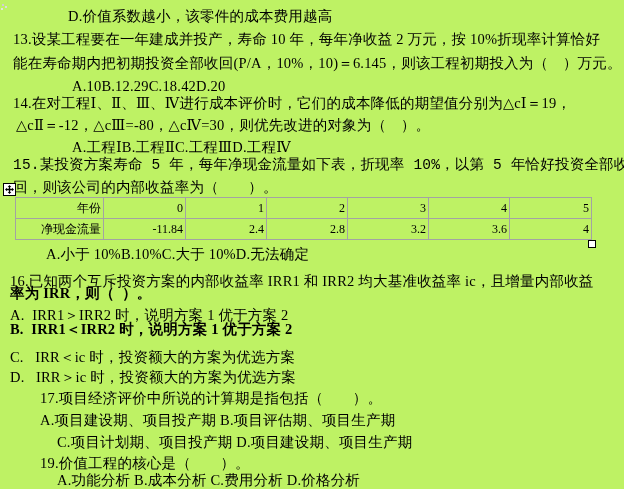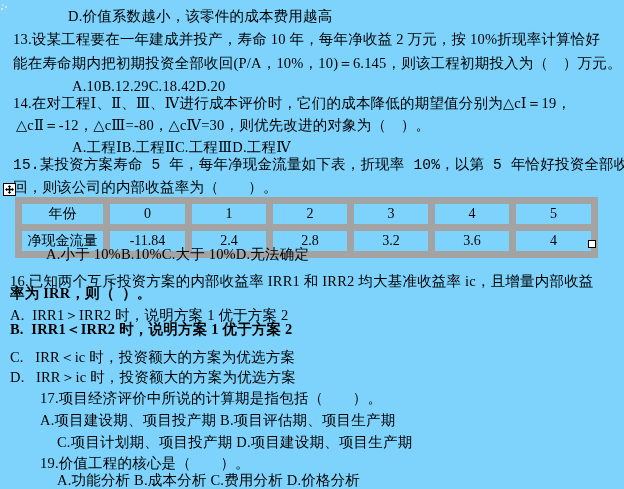--- a/index.html
+++ b/index.html
@@ -4,21 +4,21 @@
 <style>
   html, body {
     margin: 0;
     padding: 0;
     background: #ffffff;
   }
   .page {
     position: relative;
     width: 624px;
     height: 489px;
-    background: #7dd3fc;
+    background: #bef264;
     color: #000000;
     font-family: "Liberation Serif", "DejaVu Serif", serif;
     overflow: hidden;
   }
   .line {
     position: absolute;
     font-size: 14.5px;
     line-height: 16px;
     white-space: pre;
     color: #000000;
@@ -55,26 +55,26 @@
   .cash-table {
     position: absolute;
     left: 15px;
     top: 197px;
     width: 576px;
     border-collapse: collapse;
     table-layout: fixed;
     border: 1.5px solid #000000;
   }
   .cash-table td {
-    border: 7px solid #a3a3a3;
+    border: 1px solid #a3a3a3;
     height: 20px;
     padding: 0 2px;
-    text-align: center;
+    text-align: right;
     vertical-align: middle;
-    font-size: 14px;
+    font-size: 12px;
     font-family: "Liberation Serif", "DejaVu Serif", serif;
     color: #000000;
     overflow: hidden;
     white-space: nowrap;
   }
   .resize-handle {
     position: absolute;
     left: 588px;
     top: 240px;
     width: 8px;

